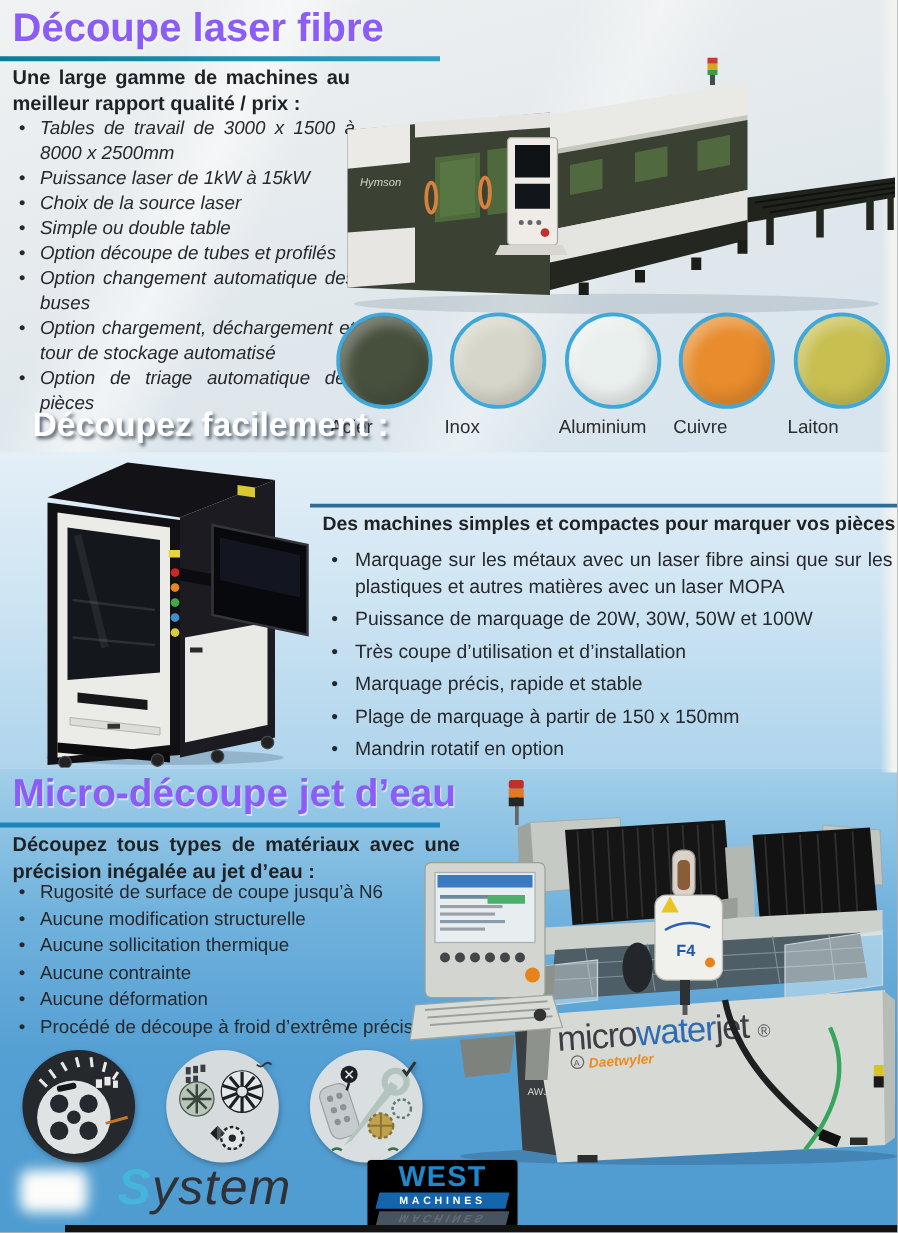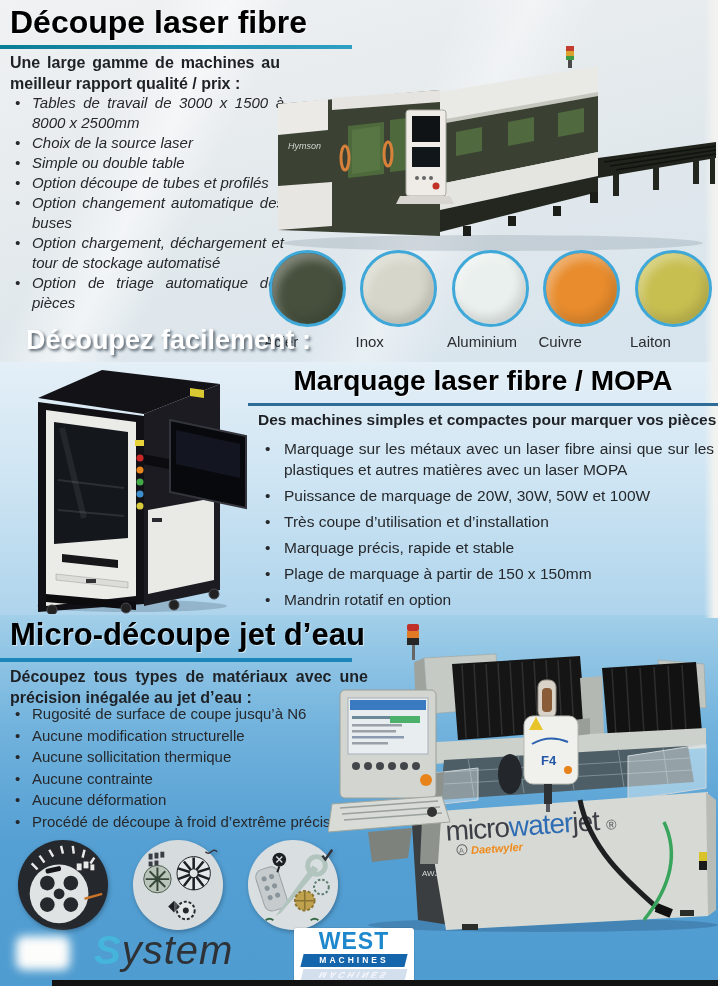--- a/index.html
+++ b/index.html
@@ -14,21 +14,21 @@
                linear-gradient(115deg,transparent 52%,rgba(255,255,255,.4) 60%,transparent 68%);}
   .bg-mid{position:absolute;left:0;top:362px;right:0;height:253px;
     background:linear-gradient(180deg,#e4eff7 0%,#cfe5f3 45%,#aed4ec 100%);}
   .bg-bottom{position:absolute;left:0;top:615px;right:0;bottom:0;
     background:linear-gradient(180deg,#a2cfe9 0%,#72b3dd 30%,#549fd3 62%,#4f9cd0 100%);}
   .edge-right{position:absolute;top:0;right:0;width:14px;height:618px;
     background:linear-gradient(to right,rgba(244,246,246,0),#f2f3f0 75%);}
   .bottom-bar{position:absolute;left:52px;right:0;bottom:0;height:6px;background:#131313;}
 
   
-  .sec-title{position:absolute;font-weight:bold;color:#000000;
+  .sec-title{position:absolute;font-weight:bold;color:#8b5cf6;
     text-shadow:1px 1px 0 rgba(255,255,255,.55);}
   .t1{left:10px;top:4px;font-size:32px;}
   .t2{left:250px;top:365px;width:466px;text-align:center;font-size:28px;}
   .t3{left:10px;top:617px;font-size:31px;}
   .rule{position:absolute;height:4px;}
   .rule1{left:0;top:45px;width:352px;background:linear-gradient(to right,#0a7d96,#2f9fc4);}
   .rule2{left:248px;top:403px;width:470px;height:3px;background:#2d6c96;}
   .rule3{left:0;top:658px;width:352px;background:#1c86bb;}
 
   
@@ -66,21 +66,21 @@
   .samples{position:absolute;left:16px;top:838px;display:flex;gap:21px;}
   .samples svg{filter:drop-shadow(1px 2px 2px rgba(20,40,60,.35));}
 
   
   .system-logo{position:absolute;left:16px;top:928px;height:52px;width:230px;}
   .sys-blur{position:absolute;left:0;top:8px;width:54px;height:34px;background:#fdfdfb;
     filter:blur(5px);border-radius:8px;}
   .sys-text{position:absolute;left:58px;top:0;font-style:italic;font-size:40px;font-weight:500;
     letter-spacing:1px;color:#2e3237;margin-left:20px;}
   .sys-text .s{color:#45b5dc;font-weight:bold;}
-  .west-logo{position:absolute;left:294px;top:928px;width:120px;height:54px;background:#ffffff;
+  .west-logo{position:absolute;left:294px;top:928px;width:120px;height:54px;background:#000000;
     border-radius:3px;text-align:center;overflow:hidden;box-shadow:0 0 0 1px rgba(0,0,0,.06);}
   .west-name{color:#1e88cc;font-weight:bold;font-size:23px;line-height:23px;margin-top:2px;letter-spacing:1px;}
   .west-banner{margin:1px 8px 0;background:#1565ad;transform:skewX(-14deg);height:13px;line-height:13px;}
   .west-banner .bt{display:block;transform:skewX(14deg);color:#fff;font-size:8.5px;letter-spacing:3px;font-weight:bold;}
   .west-reflect{margin:2px 8px 0;background:#9db9d4;transform:skewX(-14deg) scaleY(-1);
     height:12px;line-height:12px;opacity:.45;}
   .west-reflect .bt{display:block;transform:skewX(14deg);color:#eef;font-size:8.5px;letter-spacing:3px;font-weight:bold;}
 </style>
 </head>
 <body>
@@ -89,20 +89,21 @@
   <div class="bg-top"></div>
   <div class="bg-mid"></div>
   <div class="bg-bottom"></div>
   <div class="edge-right"></div>
 
   <div class="sec-title t1">Découpe laser fibre</div>
   <div class="rule rule1"></div>
   <div class="intro intro1">Une large gamme de machines au meilleur rapport qualité / prix :</div>
   <ul class="list1">
     <li>Tables de travail de 3000 x 1500 à 8000 x 2500mm</li>
+    <li>Puissance laser de 1kW à 15kW</li>
     <li>Choix de la source laser</li>
     <li>Simple ou double table</li>
     <li>Option découpe de tubes et profilés</li>
     <li>Option changement automatique des buses</li>
     <li>Option chargement, déchargement et tour de stockage automatisé</li>
     <li>Option de triage automatique des pièces</li>
   </ul>
 
   <div class="fiber-photo">
     <svg viewBox="0 0 450 208" width="450" height="208">
@@ -209,21 +210,20 @@
         <circle cx="118" cy="136" r="3.5" fill="#3f8ecc"></circle>
       <circle cx="118" cy="148" r="3.5" fill="#d8cc3a"></circle>
 
       <circle cx="30" cy="252" r="5" fill="#222" stroke="#484850"></circle>
         <circle cx="104" cy="250" r="5" fill="#222" stroke="#484850"></circle>
       <circle cx="152" cy="247" r="5" fill="#222" stroke="#484850"></circle>
         <circle cx="192" cy="236" r="5" fill="#222" stroke="#484850"></circle>
     </svg>
   </div>
 
-  <div class="sec-title t2">Marquage laser fibre / MOPA</div>
   <div class="rule rule2"></div>
   <div class="intro intro2">Des machines simples et compactes pour marquer vos pièces :</div>
   <ul class="list2">
     <li>Marquage sur les métaux avec un laser fibre ainsi que sur les plastiques et autres matières avec un laser MOPA</li>
     <li>Puissance de marquage de 20W, 30W, 50W et 100W</li>
     <li>Très coupe d’utilisation et d’installation</li>
     <li>Marquage précis, rapide et stable</li>
     <li>Plage de marquage à partir de 150 x 150mm</li>
     <li>Mandrin rotatif en option</li>
   </ul>

